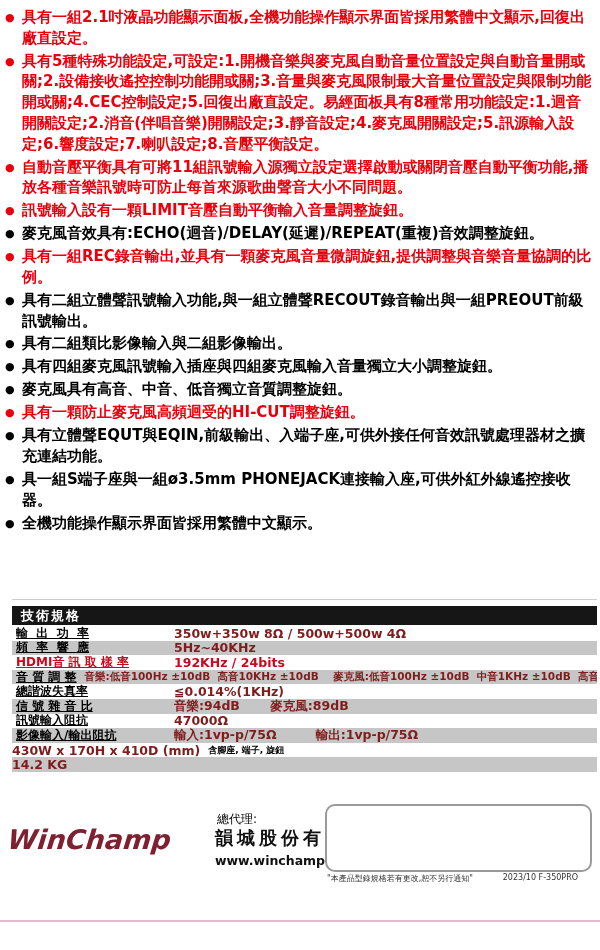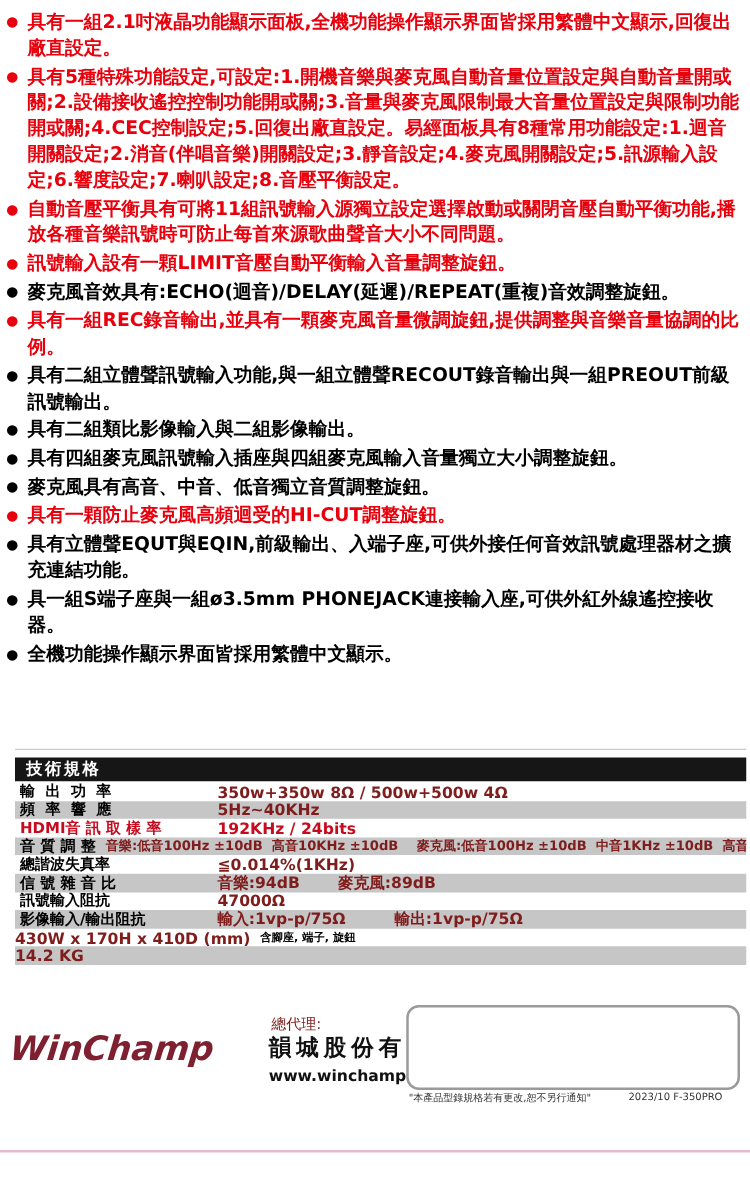--- a/index.html
+++ b/index.html
@@ -16,33 +16,33 @@
 
   
   .specs{position:absolute;top:599px;left:12px;right:3px;}
   .top-rule{height:1px;background:#cccccc;margin-bottom:6px;}
   .spec-header{background:#161616;color:#ffffff;font-weight:bold;font-size:13px;
                height:19px;line-height:19px;padding-left:9px;letter-spacing:2px;}
   .spec-rows{margin-top:1px;}
   .spec-row{display:flex;align-items:center;height:14.6px;font-weight:bold;
             white-space:pre;overflow:hidden;}
   .spec-rows > .spec-row:nth-child(even){background:#c6c6c6;}
-  .spec-row .lbl{flex:0 0 158px;font-size:12px;color:#000;padding-left:4px;}
+  .spec-row .lbl{flex:0 0 158px;font-size:12px;color:#000;padding-left:4px;text-decoration:underline;}
   .spec-row .val{font-size:12.5px;color:#7f1d1d;}
   .spec-row[data-tone="red"] .lbl,
   .spec-row[data-tone="red"] .val{color:#c60b1e;}
   .spec-row.tight .lbl{flex:0 0 auto;margin-right:8px;}
   .spec-row.tight .val{font-size:10.5px;}
   .spec-row .note{font-size:9px;margin-left:8px;color:#000;text-align:center;}
 
   
   .footer{position:absolute;left:0;top:800px;width:600px;height:122px;}
   .logo{position:absolute;left:8px;top:24px;font-size:27px;font-weight:800;font-style:italic;
         color:#7e2030;transform:skewX(-6deg);}
-  .agent-label{position:absolute;left:217px;top:11px;font-size:12px;color:#7f1d1d;}
+  .agent-label{position:absolute;left:217px;top:11px;font-size:12px;color:#000000;}
   .company{position:absolute;left:215px;top:26px;font-size:18px;font-weight:bold;
            letter-spacing:4px;color:#111;}
   .website{position:absolute;left:215px;top:53px;font-size:12.5px;font-weight:bold;color:#111;}
   .stamp-box{position:absolute;left:325px;top:4px;width:263px;height:64px;
              border:2px solid #9a9a9a;border-radius:10px;background:#fff;}
   .disclaimer{position:absolute;left:327px;top:73px;font-size:8px;color:#333;}
   .edition{position:absolute;right:22px;top:73px;font-size:8px;color:#333;}
 
   .pink-line{position:absolute;left:0;top:920px;width:600px;height:2px;background:#e5b9cf;}
 </style>

